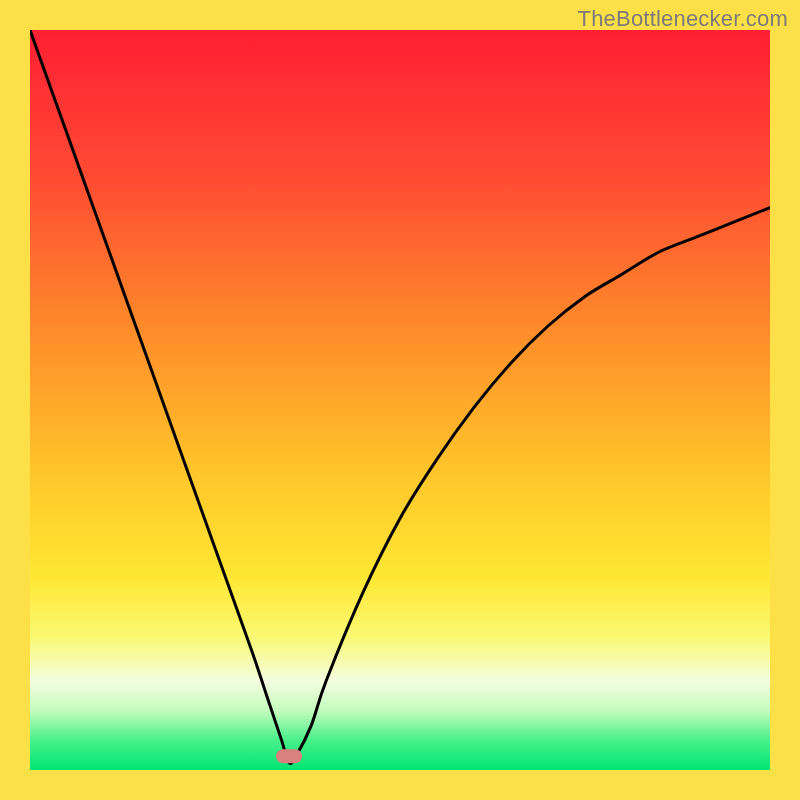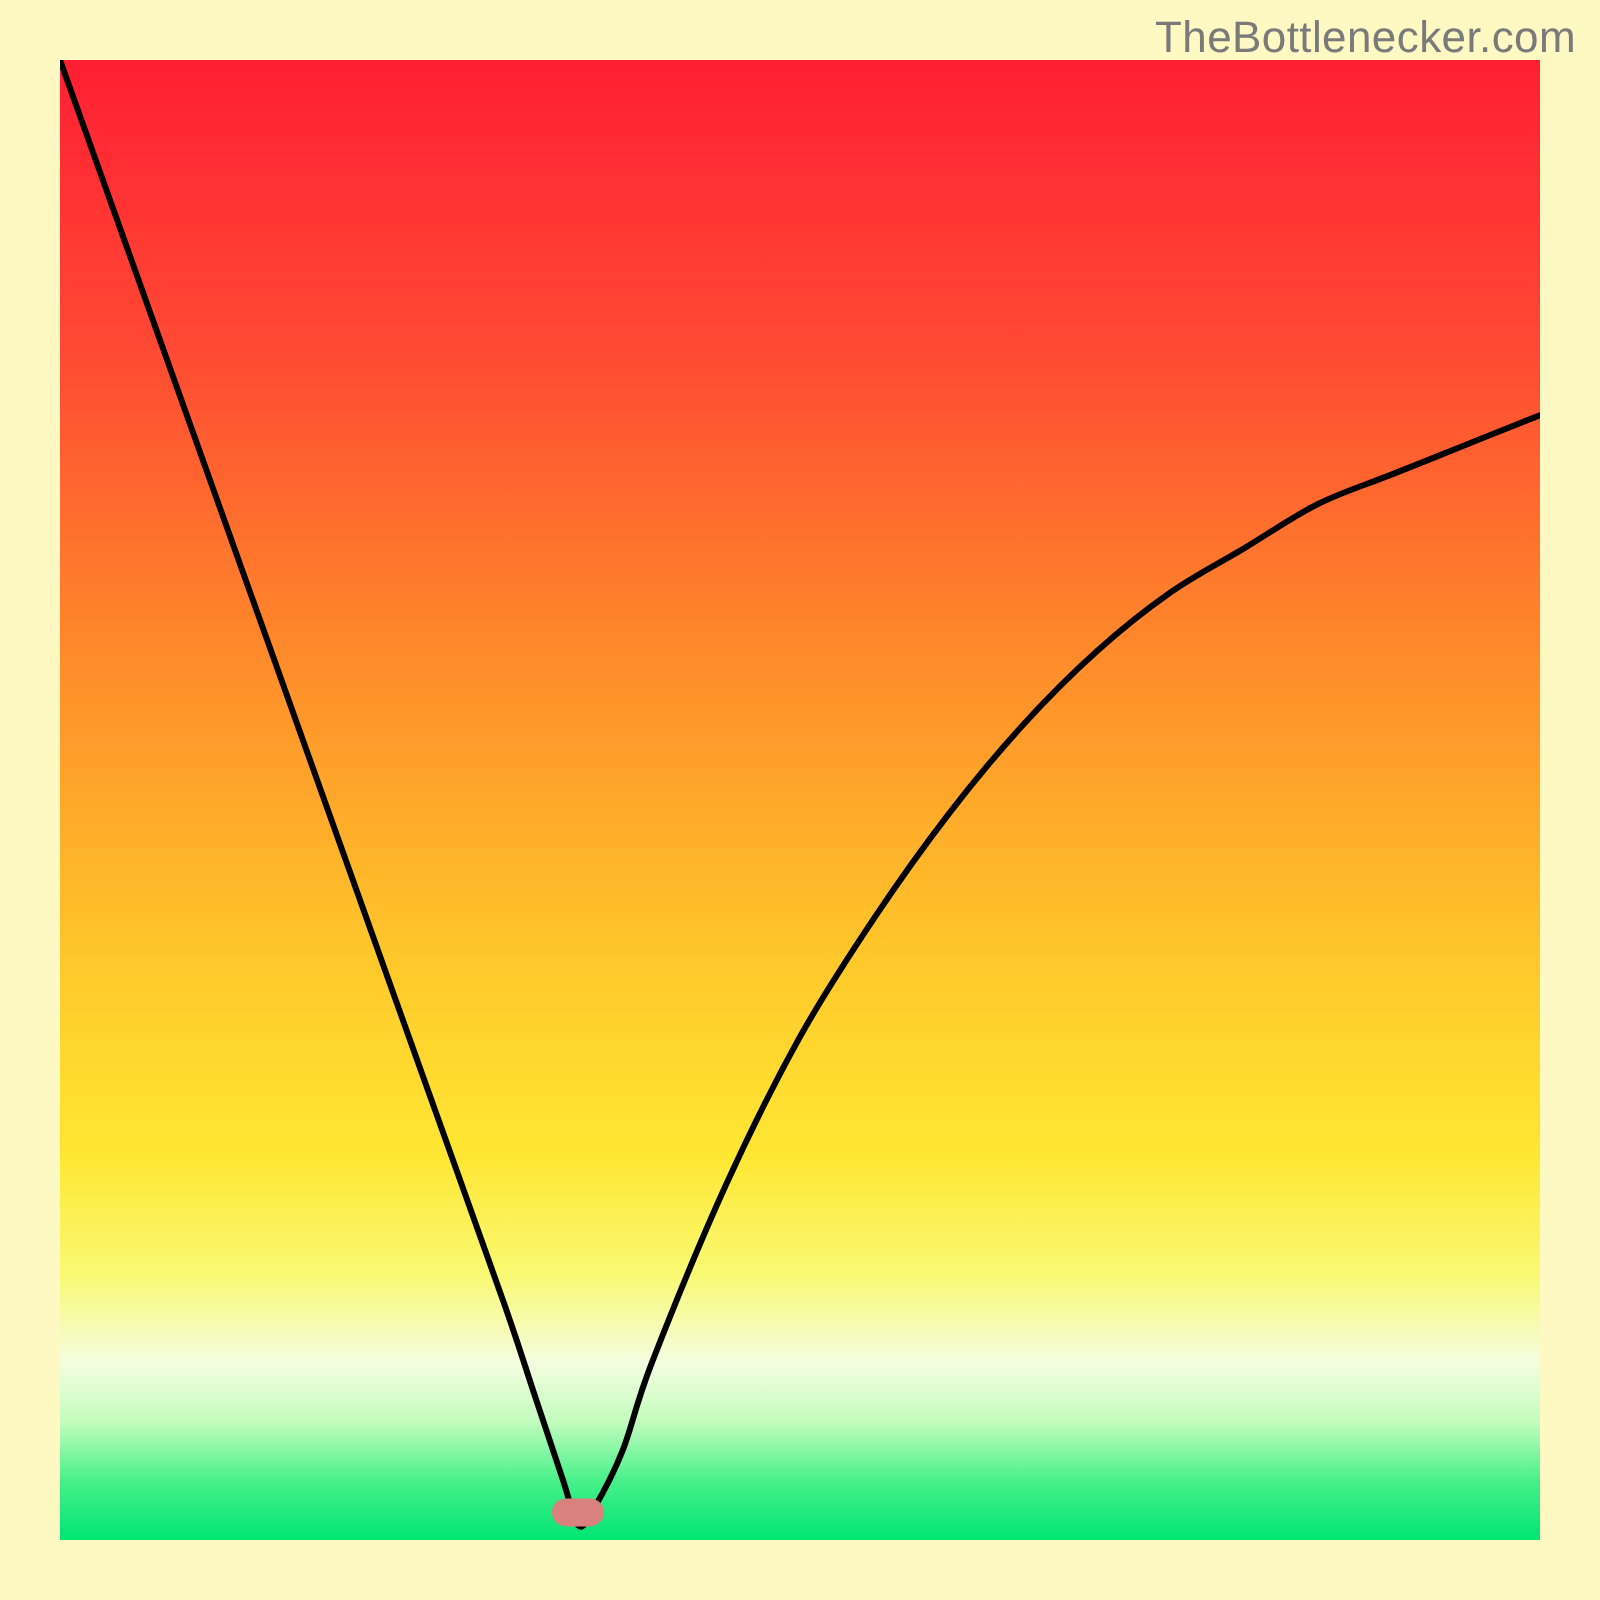--- a/index.html
+++ b/index.html
@@ -10,21 +10,21 @@
     background: #000;
     position: relative;
     font-family: Arial, sans-serif;
   }
   .frame {
     position: absolute;
     top: 0;
     left: 0;
     width: 800px;
     height: 800px;
-    background: #fef9c3;
+    background: #fde047;
   }
   .plot-area {
     position: absolute;
     top: 30px;
     left: 30px;
     width: 740px;
     height: 740px;
     overflow: hidden;
   }
   .watermark {

